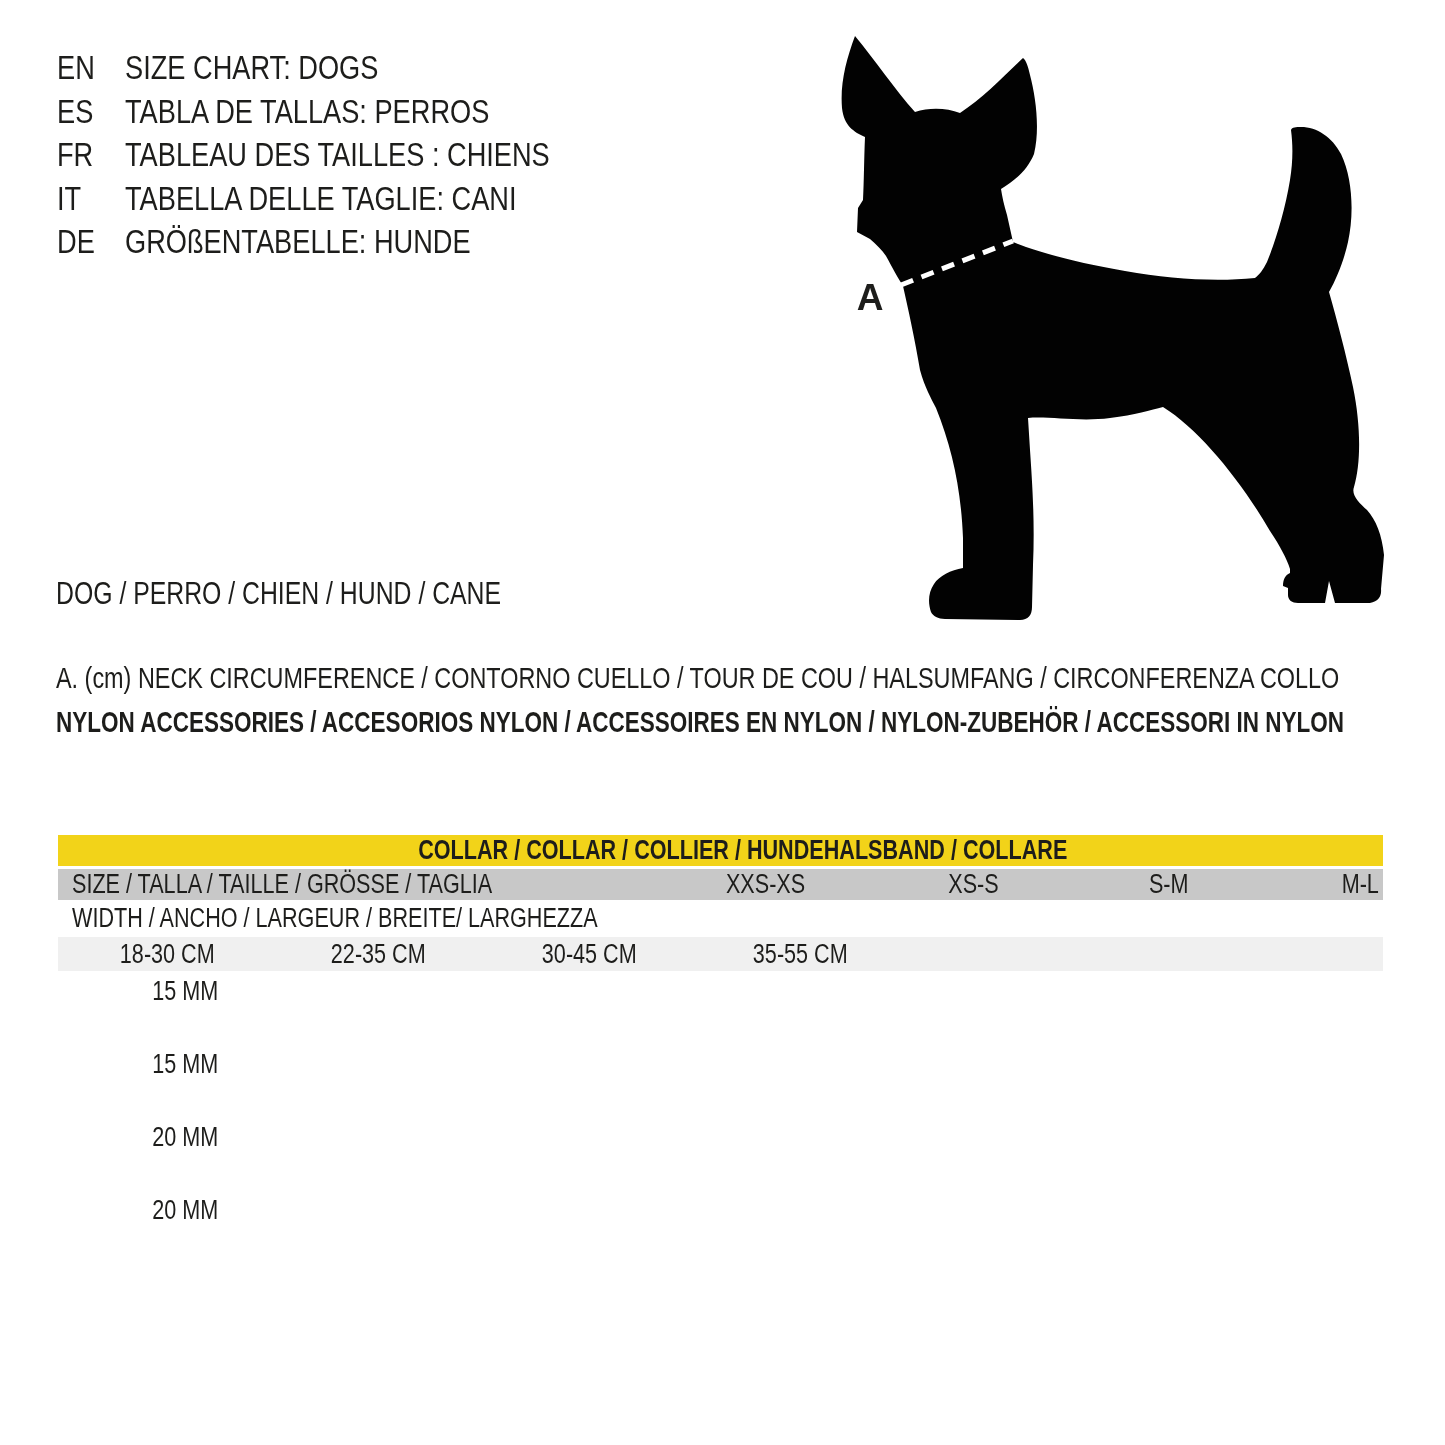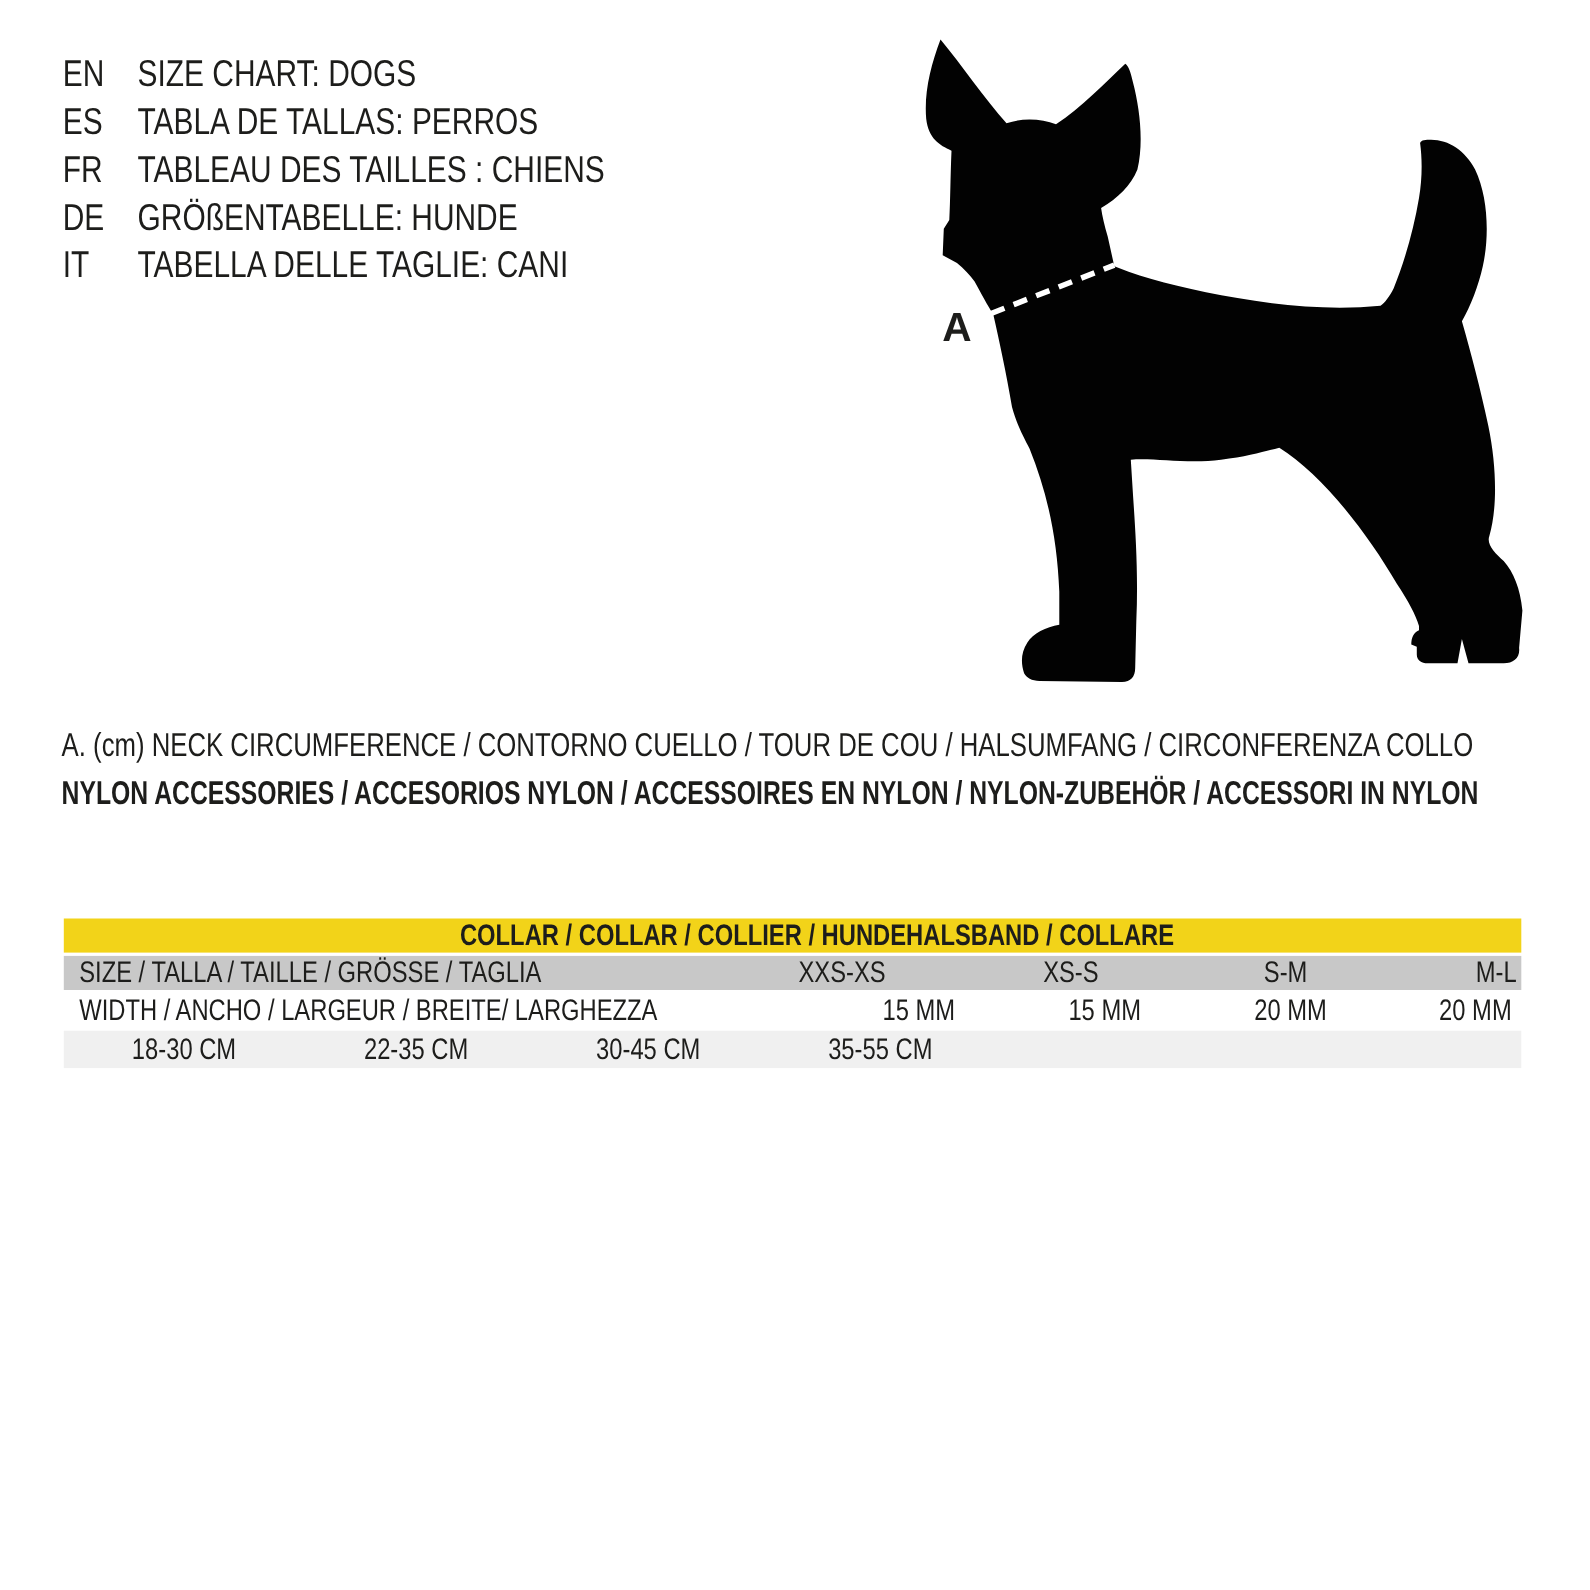--- a/index.html
+++ b/index.html
@@ -27,45 +27,45 @@
   .note{position:absolute;left:56px;font-size:30px;line-height:37px;white-space:nowrap;}
   .note1{top:659px;}
   .note2{top:703px;font-weight:700;}
 
   
   .sizetable{position:absolute;left:58px;top:835px;width:1325px;}
   .t-head{height:31px;line-height:31px;background:#F2D319;text-align:center;
           font-weight:700;font-size:27px;padding-left:45px;}
   .t-row{display:flex;height:31px;line-height:31px;font-size:27px;margin-top:3px;gap:42px;}
   .row-gray{background:#C8C8C8;}
-  .row-white{background:#ffffff;}
+  .row-white{background:#ffffff;flex-direction:column;}
   .row-light{background:#F0F0F0;height:34px;line-height:34px;}
   .t-label{width:650px;padding-left:14px;box-sizing:border-box;text-align:left;}
   .t-cell{width:169px;text-align:right;}
 </style>
 </head>
 <body>
 
 <div class="page">
 
   <div class="lang-block">
     <div class="lang-row">
       <span class="lang-code"><span class="cx">EN</span></span><span class="lang-label"><span class="cx">SIZE CHART: DOGS</span></span>
     </div>
     <div class="lang-row">
       <span class="lang-code"><span class="cx">ES</span></span><span class="lang-label"><span class="cx">TABLA DE TALLAS: PERROS</span></span>
     </div>
     <div class="lang-row">
       <span class="lang-code"><span class="cx">FR</span></span><span class="lang-label"><span class="cx">TABLEAU DES TAILLES : CHIENS</span></span>
     </div>
     <div class="lang-row">
-      <span class="lang-code"><span class="cx">DE</span></span><span class="lang-label"><span class="cx">GRÖßENTABELLE: HUNDE</span></span>
+      <span class="lang-code"><span class="cx">IT</span></span><span class="lang-label"><span class="cx">TABELLA DELLE TAGLIE: CANI</span></span>
     </div>
     <div class="lang-row">
-      <span class="lang-code"><span class="cx">IT</span></span><span class="lang-label"><span class="cx">TABELLA DELLE TAGLIE: CANI</span></span>
+      <span class="lang-code"><span class="cx">DE</span></span><span class="lang-label"><span class="cx">GRÖßENTABELLE: HUNDE</span></span>
     </div>
   </div>
 
   <svg class="dog" viewBox="0 0 600 620" aria-hidden="true">
     <path fill="#020202" d="
       M 35 16
       C 26 40 20 64 22 88
       C 24 106 34 112 45 117
       C 44 140 44 162 43 180
       L 38 188
@@ -120,20 +120,23 @@
       C 220 109 216 78 210 55
       C 208 46 206 40 203 38
       C 185 55 163 78 140 93
       C 127 88 110 87 95 92
       C 75 70 55 40 35 16
       Z"></path>
     <line x1="81" y1="265" x2="193" y2="221" stroke="#FFFFFF" stroke-width="5" stroke-dasharray="13 9"></line>
     <text x="50" y="290" text-anchor="middle" font-size="37" font-weight="bold" fill="#1d1d1b">A</text>
   </svg>
 
+  <div class="caption">
+    <span class="cx">DOG / PERRO / CHIEN / HUND / CANE</span>
+  </div>
 
   <div class="note note1">
     <span class="cx cx78">A. (cm) NECK CIRCUMFERENCE / CONTORNO CUELLO / TOUR DE COU / HALSUMFANG / CIRCONFERENZA COLLO</span>
   </div>
   <div class="note note2">
     <span class="cx cx75">NYLON ACCESSORIES / ACCESORIOS NYLON / ACCESSOIRES EN NYLON / NYLON-ZUBEHÖR / ACCESSORI IN NYLON</span>
   </div>
 
   <div class="sizetable">
     <div class="t-head">

